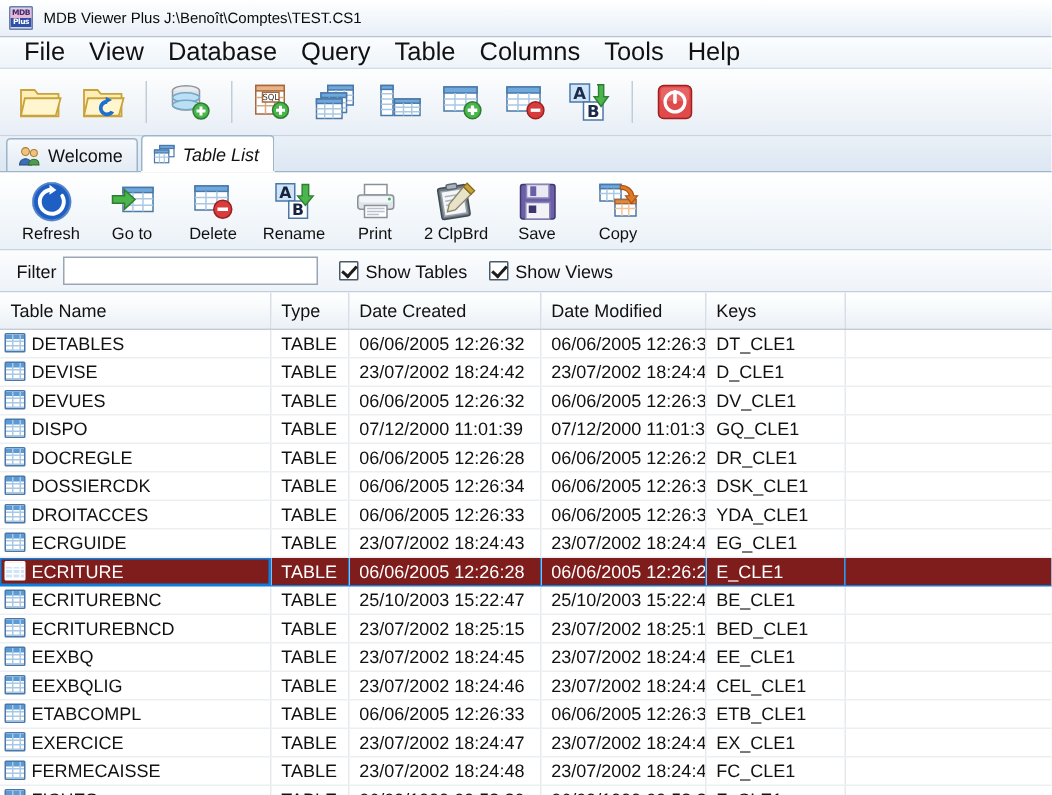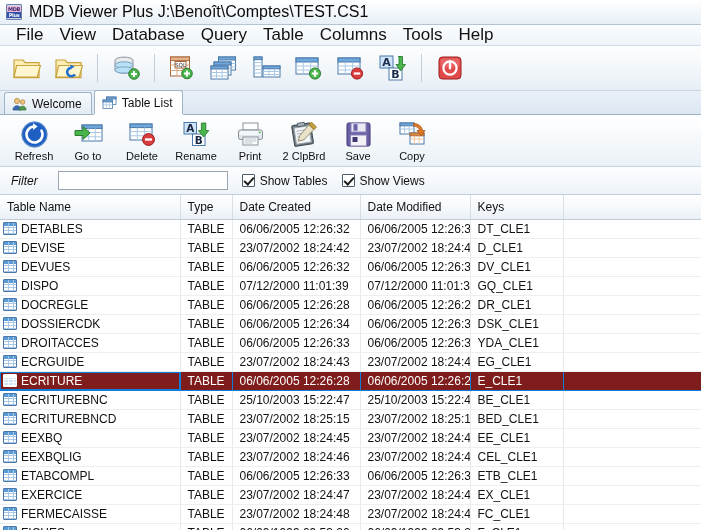--- a/index.html
+++ b/index.html
@@ -25,21 +25,21 @@
   .app-icon {
     width:16px; height:16px; margin-right:7px; position:relative;
     background:#cfd8e8; border:1px solid #6b7fa8; border-radius:1px;
     display:flex; flex-direction:column; justify-content:center; align-items:center;
     overflow:hidden; flex:0 0 16px;
   }
   .app-icon b { display:block; font-size:5px; line-height:6px; font-weight:bold;
     font-family:"DejaVu Sans", sans-serif; letter-spacing:-0.3px; }
   .app-icon .t1 { color:#3f2a6e; background:#e9b8d8; width:100%; text-align:center; }
   .app-icon .t2 { color:#ffffff; background:#2f4fa8; width:100%; text-align:center; }
-  .title-text { font-size:16px; color:#0b0b0b; }
+  .title-text { font-size:10px; color:#0b0b0b; }
 
   
   .menubar {
     height: 21px; flex:0 0 21px;
     background: linear-gradient(to bottom, #fbfdfe 0%, #eef4fa 100%);
     display:flex; align-items:center; padding-left:8px;
     border-bottom:1px solid #d3dde7;
   }
   .menu-item { padding:2px 8px; font-size:17px; color:#111; cursor:default; white-space:nowrap; }
 
@@ -66,20 +66,21 @@
     padding:0 9px 0 7px; font-size:12px;
     border:1px solid #9db4c9; border-bottom:none;
     border-radius:3px 3px 0 0; margin-right:2px;
     background: linear-gradient(to bottom, #f6f9fc 0%, #e3ebf4 100%);
     cursor:default; color:#111;
   }
   .tab.active {
     background:#ffffff; height:24px;
     border-color:#9db4c9; position:relative; z-index:2;
     box-shadow: 0 1px 0 0 #ffffff;
+    font-style: italic;
   }
 
   
   .toolbar-sec {
     height: 52px; flex:0 0 52px;
     background: linear-gradient(to bottom, #ffffff 0%, #f7fafc 40%, #eaf1f7 100%);
     display:flex; align-items:flex-start; padding:3px 0 0 8px; gap:2px;
     border-bottom:1px solid #c9d4e0;
   }
   .tb2-btn {
@@ -90,21 +91,21 @@
   .tb2-ico { height:30px; display:flex; align-items:center; justify-content:center; }
   .tb2-lbl { font-size:11px; color:#111; white-space:nowrap; }
 
   
   .filterbar {
     height: 28px; flex:0 0 28px;
     background: linear-gradient(to bottom, #fcfdfe 0%, #eef3f9 100%);
     display:flex; align-items:center; padding-left:11px; gap:0;
     border-bottom:1px solid #c2cedb;
   }
-  .filter-label { font-size:12px; color:#111; margin-right:20px;font-style:italic; }
+  .filter-label { font-size:12px; color:#111; margin-right:4px; }
   .filter-input {
     width:170px; height:19px; border:1px solid #9aa6b4; background:#ffffff;
     font-family:"Liberation Sans", sans-serif; font-size:12px; padding:0 3px; outline:none;
   }
   .chk-wrap { display:flex; align-items:center; gap:5px; margin-left:14px; cursor:default; }
   .chk {
     width:13px; height:13px; border:1px solid #4a5a6a; background:#ffffff;
     position:relative; flex:0 0 13px; border-radius:1px;
   }
   .chk.checked::after {

